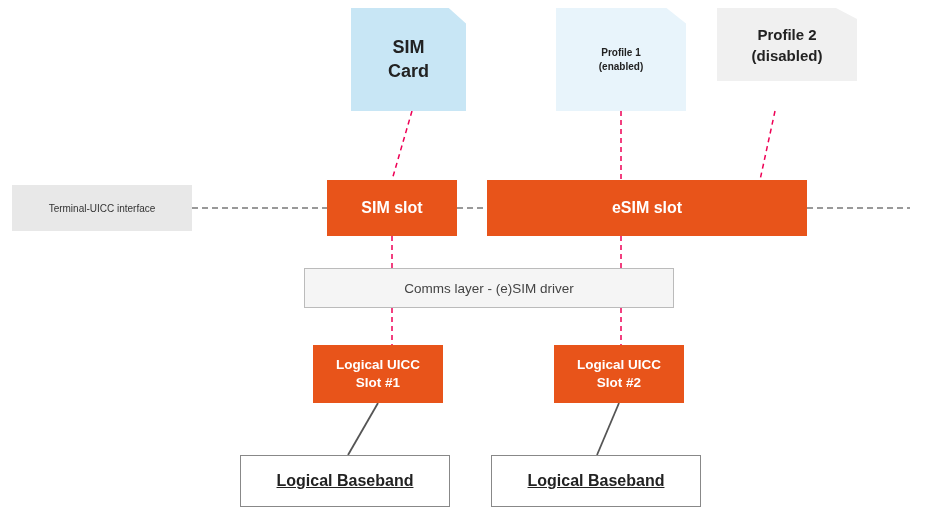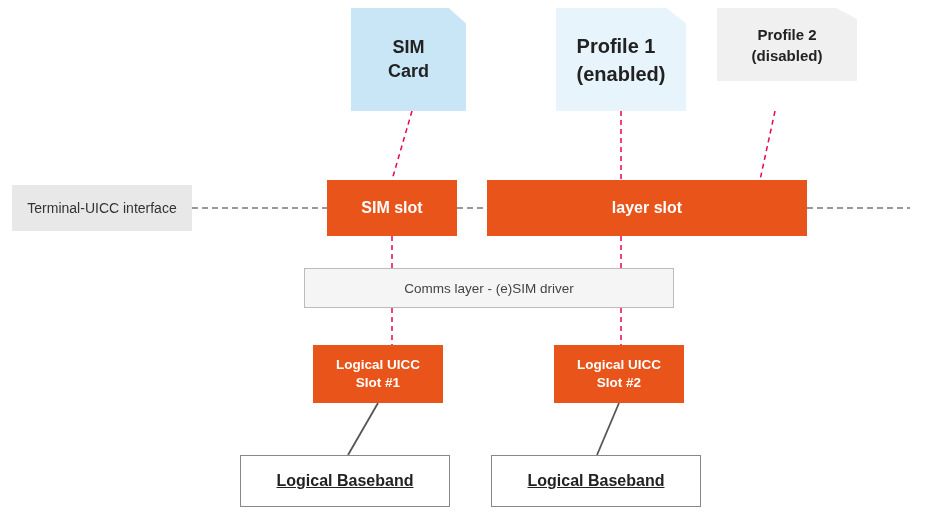--- a/index.html
+++ b/index.html
@@ -43,23 +43,24 @@
       position: absolute;
       top: 8px;
       left: 556px;
       width: 130px;
       height: 103px;
       background: #e8f4fb;
       clip-path: polygon(0 0, 85% 0, 100% 15%, 100% 100%, 0 100%);
       display: flex;
       align-items: center;
       justify-content: center;
-      font-size: 20px;
-      font-weight: 700;
-      color: #222;
+      font-size: 10px;
+      font-weight: 700;
+      color: #222;
+      text-align: center;
       line-height: 1.4;
     }
 
     .card-profile2 {
       position: absolute;
       top: 8px;
       left: 717px;
       width: 140px;
       height: 73px;
       background: #f0f0f0;
@@ -78,21 +79,21 @@
     .terminal-label {
       position: absolute;
       top: 185px;
       left: 12px;
       width: 180px;
       height: 46px;
       background: #e8e8e8;
       display: flex;
       align-items: center;
       justify-content: center;
-      font-size: 14px;
+      font-size: 10px;
       color: #333;
       text-align: center;
       padding: 4px 8px;
       line-height: 1.3;
     }
 
     
     .sim-slot {
       position: absolute;
       top: 180px;
@@ -271,21 +272,21 @@
 
   <div class="terminal-label">
     <span>Terminal-UICC interface</span>
   </div>
 
   <div class="sim-slot">
     <span>SIM slot</span>
   </div>
 
   <div class="esim-slot">
-    <span>layer slot</span>
+    <span>eSIM slot</span>
   </div>
 
   <div class="comms-layer">
     <span>Comms layer - (e)SIM driver</span>
   </div>
 
   <div class="logical-slot1">
     <span>Logical UICC<br>Slot #1</span>
   </div>
 

